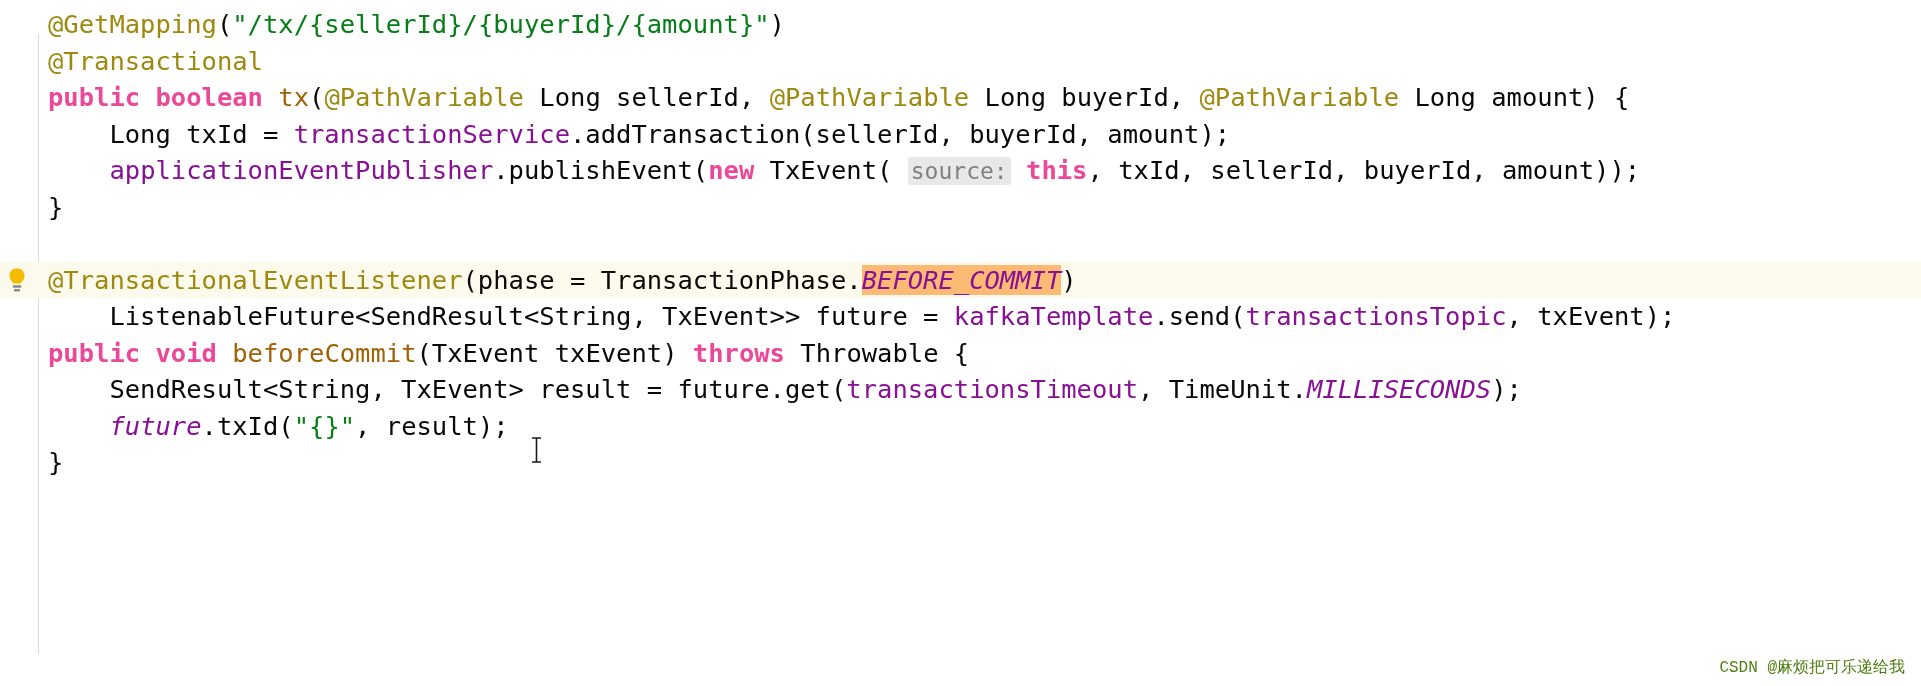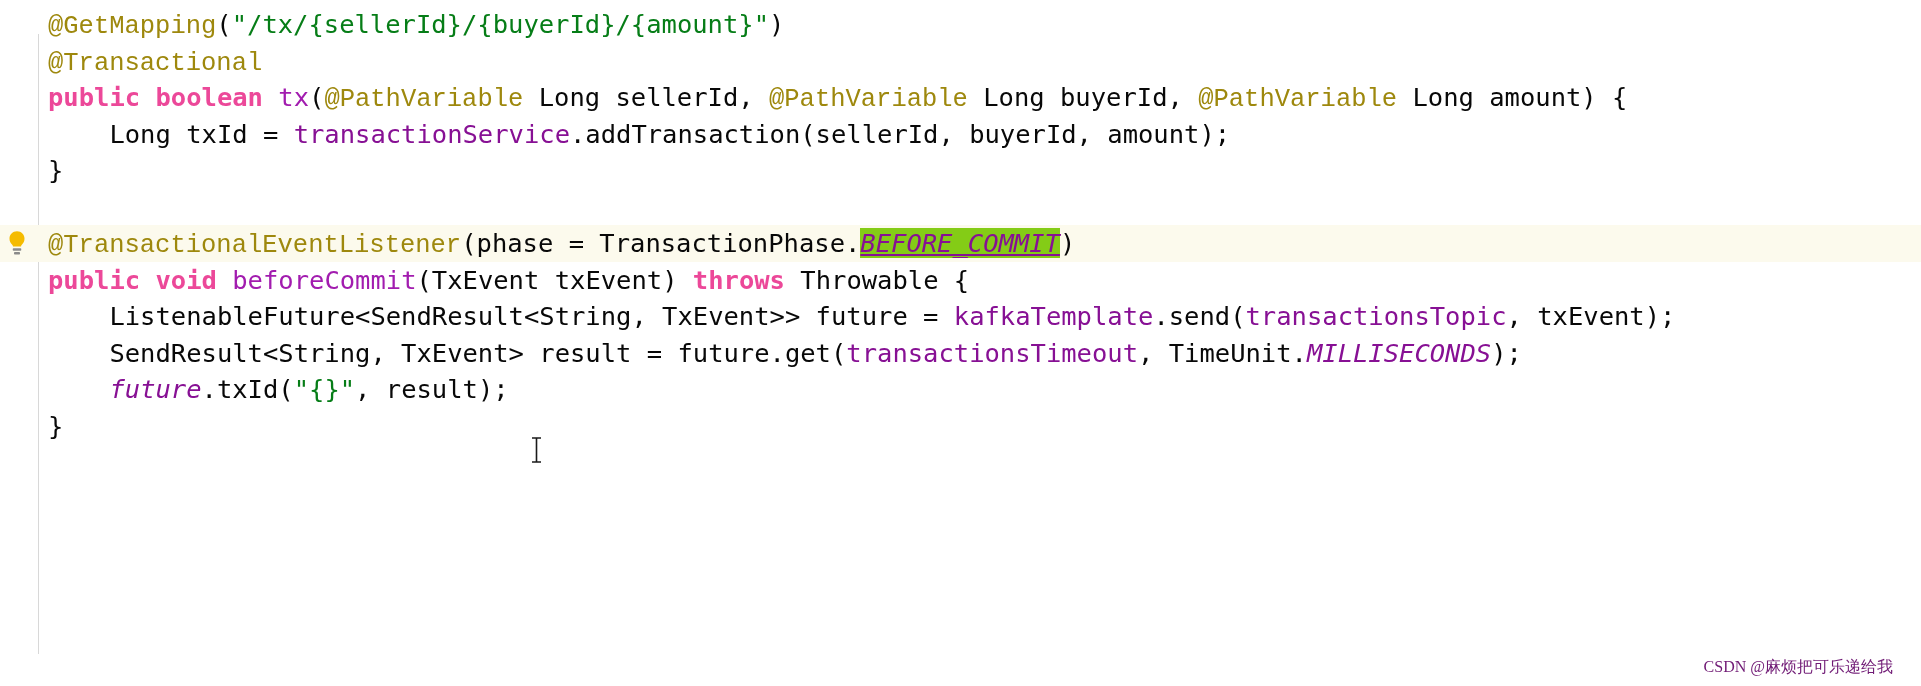--- a/index.html
+++ b/index.html
@@ -52,27 +52,27 @@
     white-space: pre;
     color: #080808;
     padding-left: 48px;
     box-sizing: border-box;
   }
   .line.highlighted {
     background: #fcfaed;
   }
   
   .kw       { color: #ec4899; font-weight: 700; }
-  .anno     { color: #9e880d; font-family: Liberation Mono, monospace; }
+  .anno     { color: #9e880d; }
   .str      { color: #067d17; }
   .field    { color: #871094; text-align: right; }
   .fielditl { color: #871094; font-style: italic; }
   .plain    { color: #080808; }
-  .dim      { color: #a21caf; }
-  .sel      { background: #84cc16; text-decoration: underline; }
+  .dim      { color: #a16207; }
+  .sel      { background: #fdba74; }
   .hint {
     background: #e8e8e8;
     color: #808080;
     border-radius: 3px;
     padding: 1px 3px;
     font-size: 23px;
   }
   
   .bulb {
     position: absolute;
@@ -93,54 +93,55 @@
   .squiggle-top {
     position: absolute;
     left: 300px;
     top: 0px;
     width: 980px;
     height: 5px;
     overflow: hidden;
   }
   .watermark {
     position: absolute;
-    right: 28px;
+    right: 16px;
     bottom: 8px;
-    font-family: Liberation Serif, serif;
+    font-family: Liberation Mono, monospace;
     font-size: 16px;
-    color: #701a75;
+    color: #4d7c0f;
     white-space: pre;
   }
 </style>
 </head>
 <body>
 
 <div id="editor">
 
   <div class="gutter"></div>
   <div class="indent-guide"></div>
 
   <div class="squiggle-top">
     
   </div>
 
   <div class="code-area" id="code-area" style="padding-top: 6px;">
       <div class="line"><span class="anno">@GetMapping</span><span class="plain">(</span><span class="str">"/tx/{sellerId}/{buyerId}/{amount}"</span><span class="plain">)</span></div>
       <div class="line"><span class="anno">@Transactional</span></div>
       <div class="line"><span class="kw">public</span><span class="plain"> </span><span class="kw">boolean</span><span class="plain"> </span><span class="dim">tx</span><span class="plain">(</span><span class="anno">@PathVariable</span><span class="plain"> Long sellerId, </span><span class="anno">@PathVariable</span><span class="plain"> Long buyerId, </span><span class="anno">@PathVariable</span><span class="plain"> Long amount) {</span></div>
       <div class="line"><span class="plain">    Long txId = </span><span class="field">transactionService</span><span class="plain">.addTransaction(sellerId, buyerId, amount);</span></div>
+      <div class="line"><span class="plain">    </span><span class="field">applicationEventPublisher</span><span class="plain">.publishEvent(</span><span class="kw">new</span><span class="plain"> TxEvent( </span><span class="hint">source:</span><span class="plain"> </span><span class="kw">this</span><span class="plain">, txId, sellerId, buyerId, amount));</span></div>
       <div class="line"><span class="plain">}</span></div>
       <div class="line">&nbsp;</div>
       <div class="line highlighted"><span class="bulb" style="top: 3px;"><svg width="30" height="30" viewBox="0 0 24 24">
             <path d="M12 2.6c-3.5 0-6 2.6-6 5.9 0 2.2 1.1 3.6 2 4.7.5.6.8 1 .8 1.6h6.4c0-.6.3-1 .8-1.6.9-1.1 2-2.5 2-4.7 0-3.3-2.5-5.9-6-5.9z" fill="#f5bb00"></path>
             <rect x="8.6" y="16.2" width="6.8" height="1.9" rx="0.6" fill="#8a8a8a"></rect>
             <rect x="9.6" y="19.2" width="4.8" height="1.9" rx="0.6" fill="#8a8a8a"></rect>
           </svg></span><span class="anno">@TransactionalEventListener</span><span class="plain">(phase = TransactionPhase.</span><span class="fielditl sel">BEFORE_COMMIT</span><span class="plain">)</span></div>
+      <div class="line"><span class="plain">    ListenableFuture&lt;SendResult&lt;String, TxEvent&gt;&gt; future = </span><span class="field">kafkaTemplate</span><span class="plain">.send(</span><span class="field">transactionsTopic</span><span class="plain">, txEvent);</span></div>
       <div class="line"><span class="kw">public</span><span class="plain"> </span><span class="kw">void</span><span class="plain"> </span><span class="dim">beforeCommit</span><span class="plain">(TxEvent txEvent) </span><span class="kw">throws</span><span class="plain"> Throwable {</span></div>
-      <div class="line"><span class="plain">    ListenableFuture&lt;SendResult&lt;String, TxEvent&gt;&gt; future = </span><span class="field">kafkaTemplate</span><span class="plain">.send(</span><span class="field">transactionsTopic</span><span class="plain">, txEvent);</span></div>
       <div class="line"><span class="plain">    SendResult&lt;String, TxEvent&gt; result = future.get(</span><span class="field">transactionsTimeout</span><span class="plain">, TimeUnit.</span><span class="fielditl">MILLISECONDS</span><span class="plain">);</span></div>
       <div class="line"><span class="plain">    </span><span class="fielditl">future</span><span class="plain">.txId(</span><span class="str">"{}"</span><span class="plain">, result);</span></div>
       <div class="line"><span class="plain">}</span></div>
     </div>
 
   <div class="ibeam" style="left:531px; top:437px;">
     <svg width="11" height="26" viewBox="0 0 11 26">
       <path d="M1,1 H10 M5.5,1 V25 M1,25 H10" stroke="#1a1a1a" stroke-width="1.6" fill="none"></path>
     </svg>
   </div>

